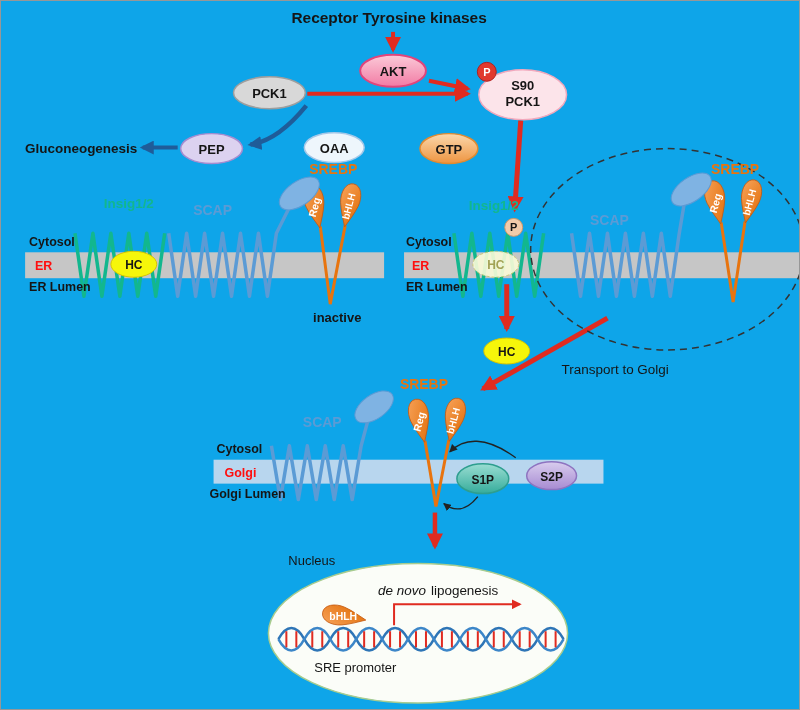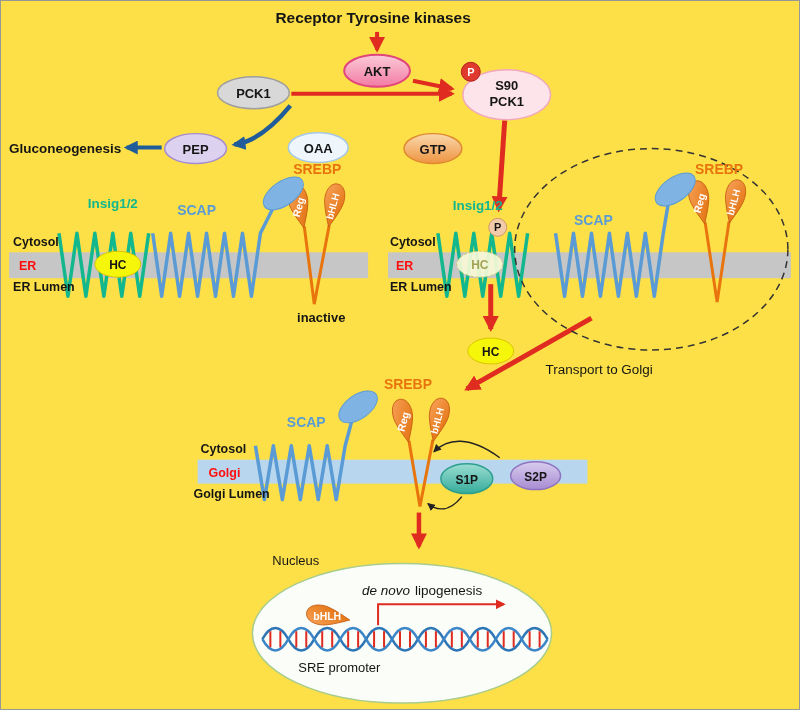--- a/index.html
+++ b/index.html
@@ -1,18 +1,18 @@
 <!DOCTYPE html>
 <html><head>
 <meta charset="utf-8">
 <style>
   html,body { margin:0; padding:0; background:#fff; }
   .frame {
     width:800px; height:710px; box-sizing:border-box;
-    border:1px solid #979797; background:#fde047; overflow:hidden;
+    border:1px solid #979797; background:#0ea5e9; overflow:hidden;padding-left:16px;
   }
   svg { display:block; }
   text {
     font-family:"Liberation Sans","DejaVu Sans",sans-serif;
     fill:#151515; font-size:13px;
   }
   .b   { font-weight:bold; }
   .mid { text-anchor:middle; }
   .title { font-size:15.5px; font-weight:bold; }
   .sz14 { font-size:14px; }

